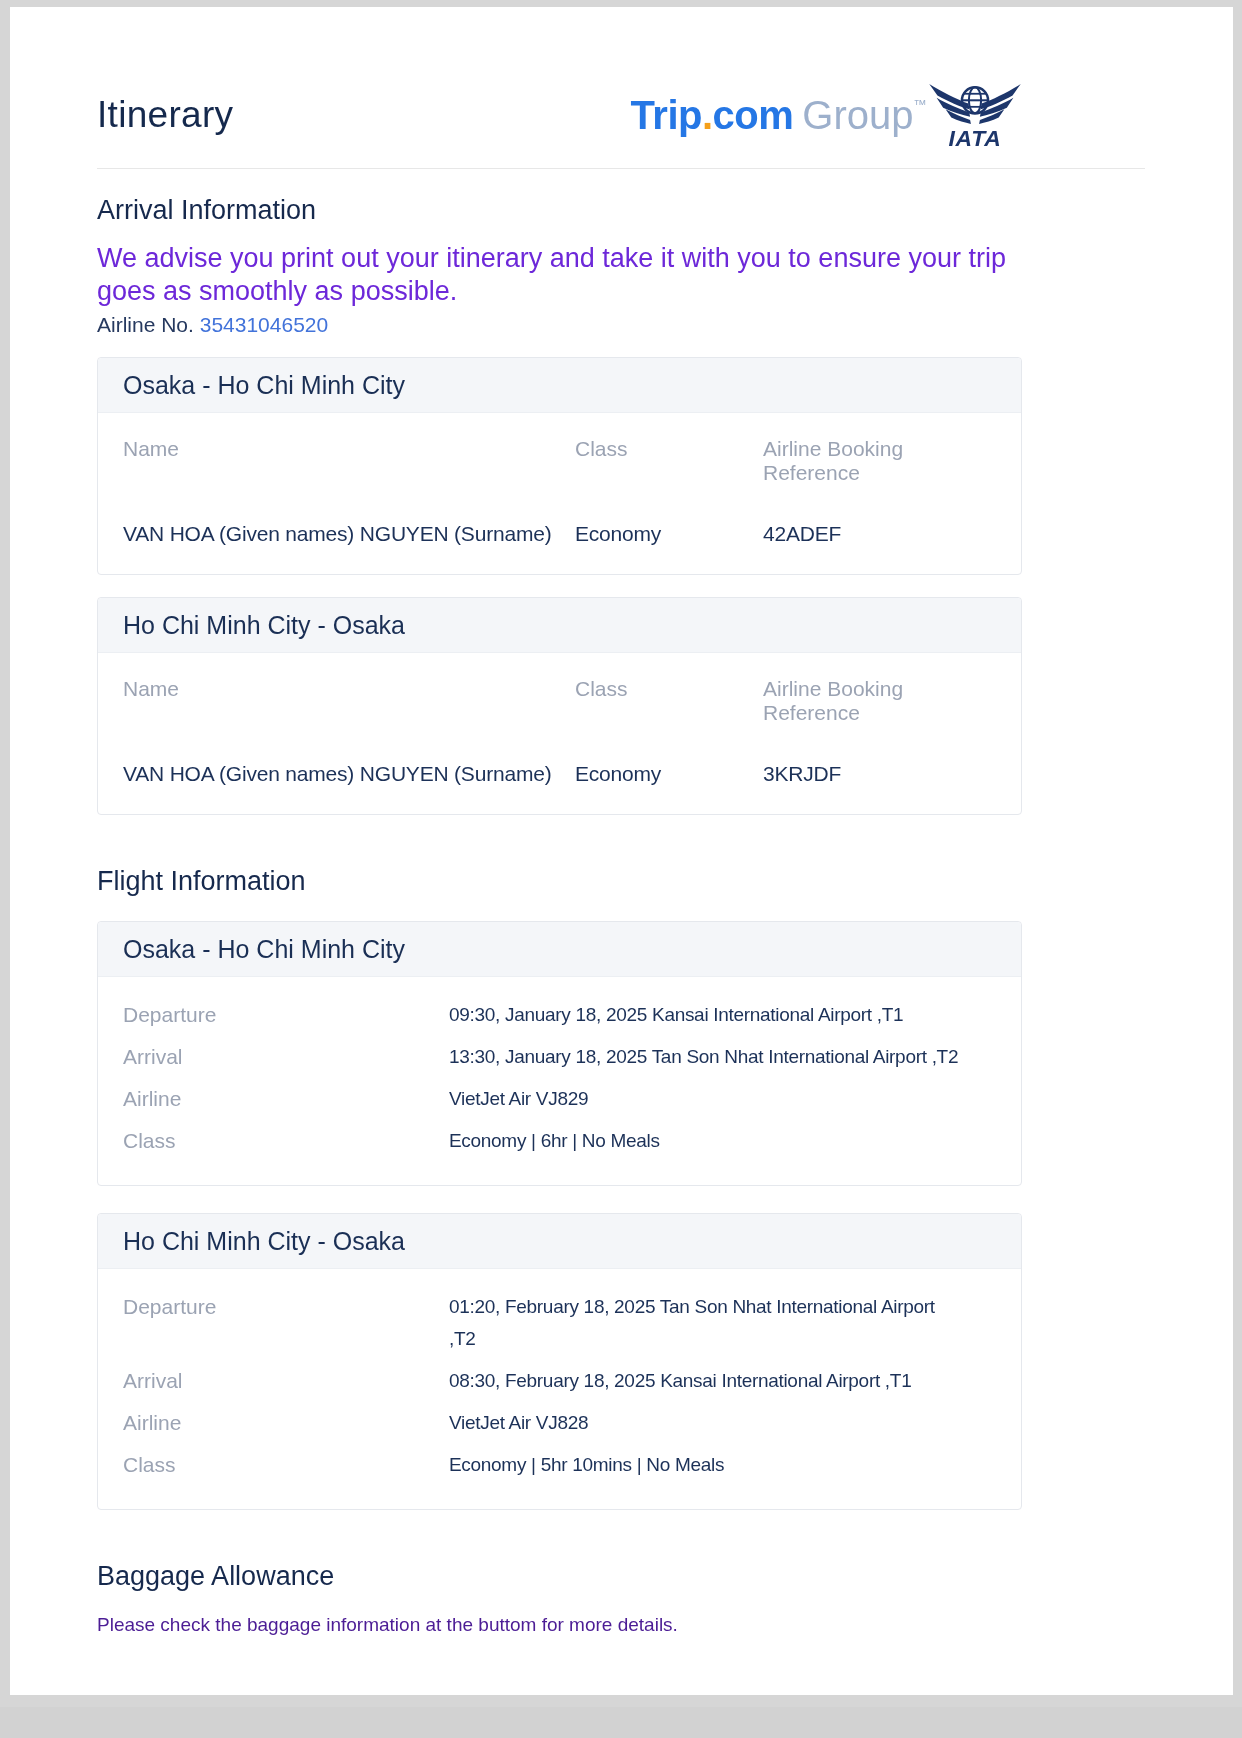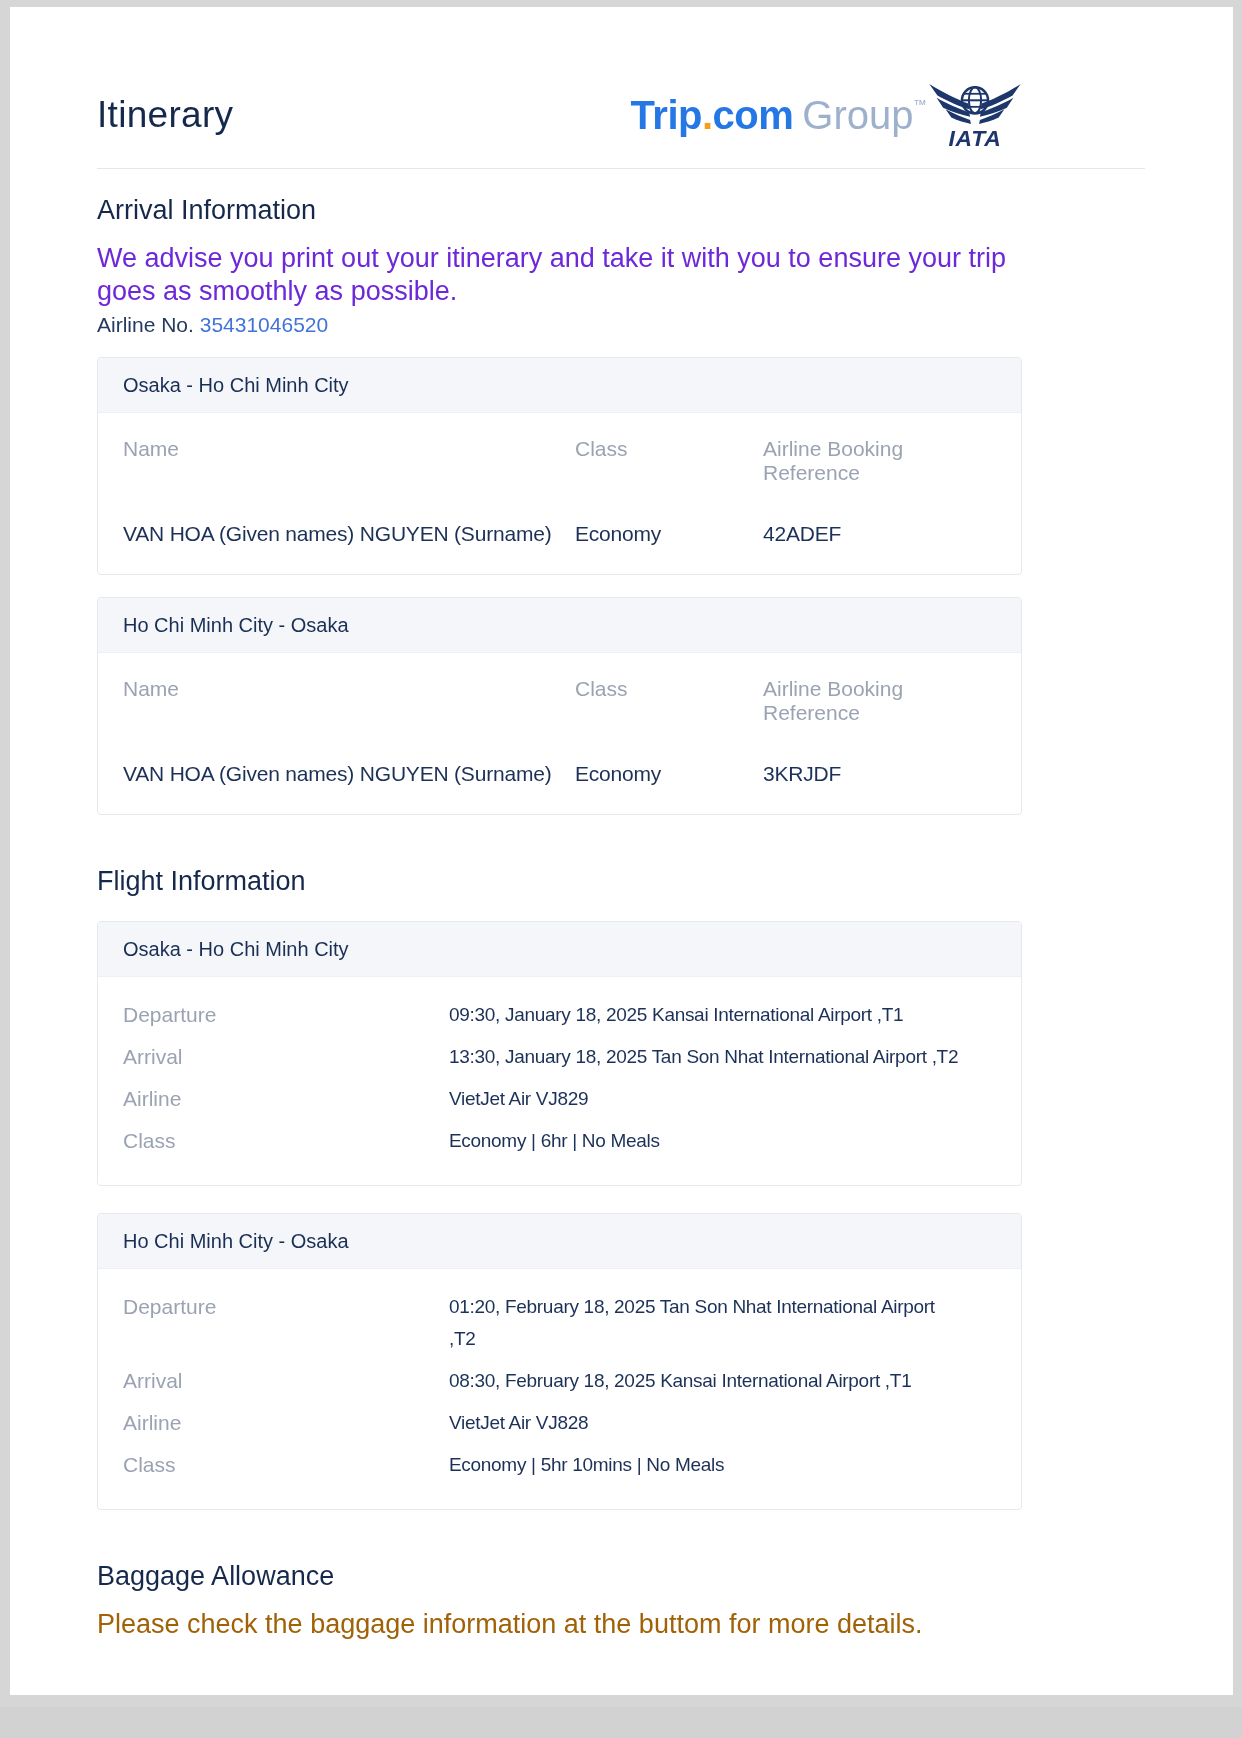--- a/index.html
+++ b/index.html
@@ -37,40 +37,40 @@
   }
   .advice{margin:16px 0 0 0;font-size:27px;color:#6d28d9;line-height:33px;width:940px;}
   .bk-line{margin:0;font-size:21px;color:#26395f;line-height:33px;}
   .bk-no{color:#4273da;text-decoration:none;}
   
   .card{
     width:925px;border:1px solid #e5e8ed;border-radius:4px;margin-top:16px;
     background:#fff;box-sizing:border-box;
   }
   .card-header{
-    background:#f4f6f9;padding:15px 25px;font-size:20px;color:#1a2f55;
+    background:#f4f6f9;padding:15px 25px;font-size:25px;color:#1a2f55;
     border-bottom:1px solid #eceff3;border-radius:4px 4px 0 0;line-height:24px;
   }
   .pax-table{
     display:grid;grid-template-columns:452px 188px 1fr;
     padding:24px 25px 28px 25px;row-gap:23px;
   }
   .label{font-size:21px;color:#9ba3b3;line-height:24px;}
   .pax-value{font-size:21px;color:#1c3158;letter-spacing:-.2px;line-height:24px;margin-top:14px;}
   
   .flight-table{
     display:grid;grid-template-columns:326px 1fr;
     padding:22px 0 28px 25px;row-gap:10px;
   }
   .f-label{font-size:21px;color:#9ba3b3;line-height:32px;}
   .f-value{
     font-size:19px;color:#1c3158;letter-spacing:-.3px;line-height:32px;
     white-space:pre-line;
   }
-  .baggage-note{margin:16px 0 0 0;font-size:27px;color:#a16207;line-height:33px;}
+  .baggage-note{margin:16px 0 0 0;font-size:19px;color:#4c1d95;line-height:33px;}
   .bottom-bar{
     position:absolute;left:0;right:0;bottom:0;height:31px;background:#d2d2d2;
   }
 </style>
 </head>
 <body>
 
 <div class="page">
   <div class="content">
 

